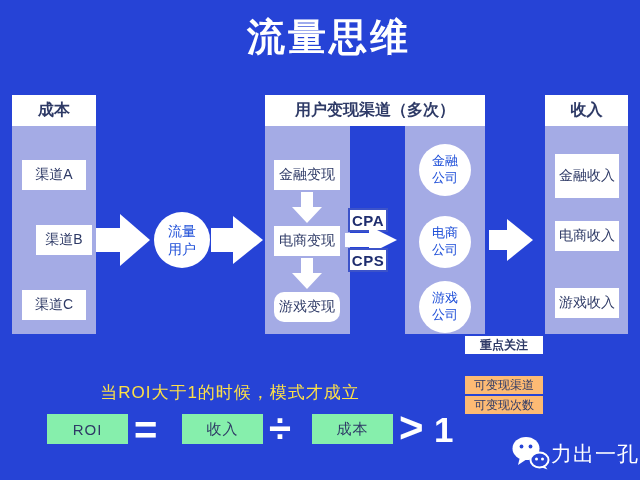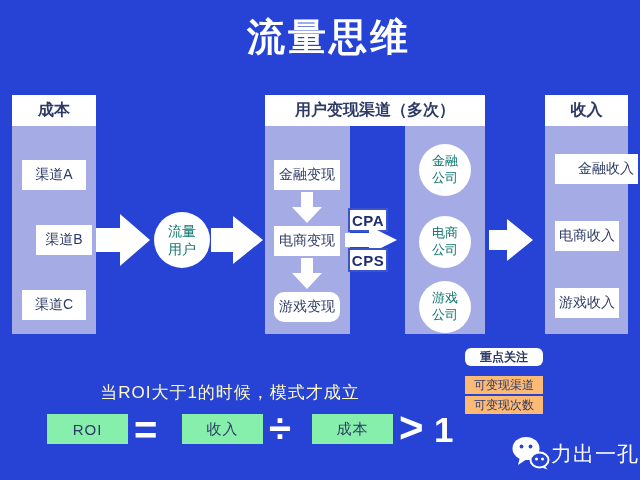--- a/index.html
+++ b/index.html
@@ -19,41 +19,41 @@
     position:absolute;background:#ffffff;color:#2e3a66;
     font-size:16px;font-weight:bold;
     display:flex;align-items:center;justify-content:center;
   }
   .wbox{
     position:absolute;background:#ffffff;color:#2e3a66;font-size:14px;
     display:flex;align-items:center;justify-content:center;white-space:nowrap;
   }
   .circle{
     position:absolute;background:#ffffff;border-radius:50%;
-    color:#0f766e;font-size:13px;line-height:1.3;text-align:center;
+    color:#1d4ed8;font-size:13px;line-height:1.3;text-align:center;
     display:flex;flex-direction:column;align-items:center;justify-content:center;
   }
   .circle span{display:block;}
   
   .arrow-r{position:absolute;display:flex;align-items:center;}
   .ar-bar{background:#ffffff;display:block;}
   .ar-head{width:0;height:0;display:block;}
   
   .arrow-d{position:absolute;display:flex;flex-direction:column;align-items:center;}
   .ad-bar{background:#ffffff;display:block;width:12px;height:15px;}
   .ad-head{width:0;height:0;border-left:15px solid transparent;border-right:15px solid transparent;border-top:16px solid #ffffff;display:block;}
   .tag{
     position:absolute;background:#ffffff;color:#1e2d6e;
     font-size:15px;font-weight:bold;letter-spacing:.5px;
     display:flex;align-items:center;justify-content:center;
     border:2px solid #3c53c9;box-sizing:border-box;
   }
   .caption{
     position:absolute;left:30px;top:381px;width:400px;text-align:center;
-    color:#fef9c3;font-size:17px;letter-spacing:1px;
+    color:#fde047;font-size:17px;letter-spacing:1px;
   }
   .fbox{
     position:absolute;background:#86efac;color:#2e3a66;font-size:15px;
     display:flex;align-items:center;justify-content:center;letter-spacing:1px;
   }
   .fsym{position:absolute;color:#ffffff;font-weight:bold;line-height:1;}
   .focus-row{
     position:absolute;left:465px;width:78px;height:18px;
     display:flex;align-items:center;justify-content:center;
     font-size:12px;color:#2e3a66;
@@ -129,35 +129,35 @@
     <span>公司</span>
   </div>
 
   <div class="arrow-r" style="left:489px;top:219px;">
     <span class="ar-bar" style="width:18px;height:20px;"></span>
     <span class="ar-head" style="border-top:21px solid transparent;border-bottom:21px solid transparent;border-left:26px solid #ffffff;"></span>
   </div>
 
   <div class="lav" style="left:545px;top:126px;width:83px;height:208px;"></div>
   <div class="hdrbox" style="left:545px;top:95px;width:83px;height:31px;">收入</div>
-  <div class="wbox" style="left:555px;top:154px;width:64px;height:30px;padding-left:19px;">金融收入</div>
+  <div class="wbox" style="left:555px;top:154px;width:64px;height:44px;">金融收入</div>
   <div class="wbox" style="left:555px;top:221px;width:64px;height:30px;">电商收入</div>
   <div class="wbox" style="left:555px;top:288px;width:64px;height:30px;">游戏收入</div>
 
   <div class="caption">当ROI大于1的时候，模式才成立</div>
 
   <div class="fbox" style="left:47px;top:414px;width:81px;height:30px;">ROI</div>
   <div class="fsym" style="left:134px;top:410px;font-size:40px;">=</div>
   <div class="fbox" style="left:182px;top:414px;width:81px;height:30px;">收入</div>
   <div class="fsym" style="left:269px;top:408px;font-size:40px;">÷</div>
   <div class="fbox" style="left:312px;top:414px;width:81px;height:30px;">成本</div>
   <div class="fsym" style="left:399px;top:407px;font-size:42px;">&gt;</div>
   <div class="fsym" style="left:434px;top:412px;font-size:35px;">1</div>
 
-  <div class="focus-row focus-hdr" style="top:348px;border-radius:6px;">重点关注</div>
+  <div class="focus-row focus-hdr" style="top:336px;">重点关注</div>
   <div class="focus-row focus-item" style="top:376px;">可变现渠道</div>
   <div class="focus-row focus-item" style="top:396px;">可变现次数</div>
 
   <div class="abs" style="left:512px;top:436px;width:38px;height:34px;">
     <svg width="38" height="34" viewBox="0 0 38 34">
       <ellipse cx="14" cy="12.5" rx="13.5" ry="11.5" fill="#ffffff"></ellipse>
       <path d="M8 21 L6 29 L15 23 Z" fill="#ffffff"></path>
       <circle cx="9.5" cy="10.5" r="1.9" fill="#2643d6"></circle>
       <circle cx="18.5" cy="10.5" r="1.9" fill="#2643d6"></circle>
       <ellipse cx="27.5" cy="24" rx="9" ry="7.5" fill="#2643d6" stroke="#ffffff" stroke-width="2"></ellipse>

